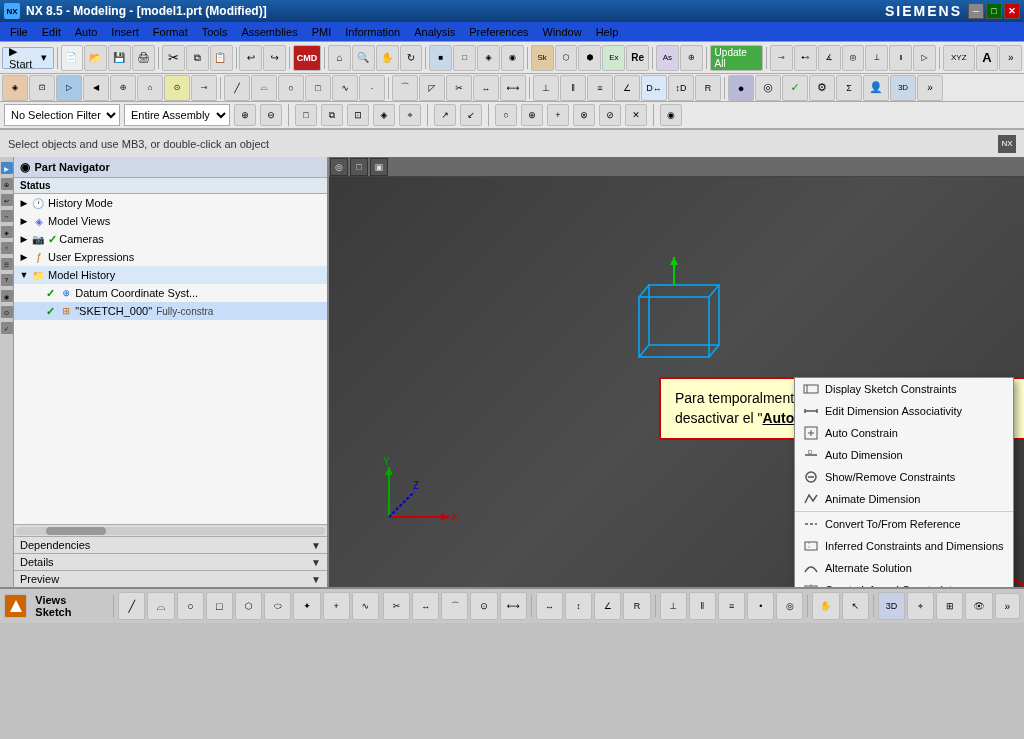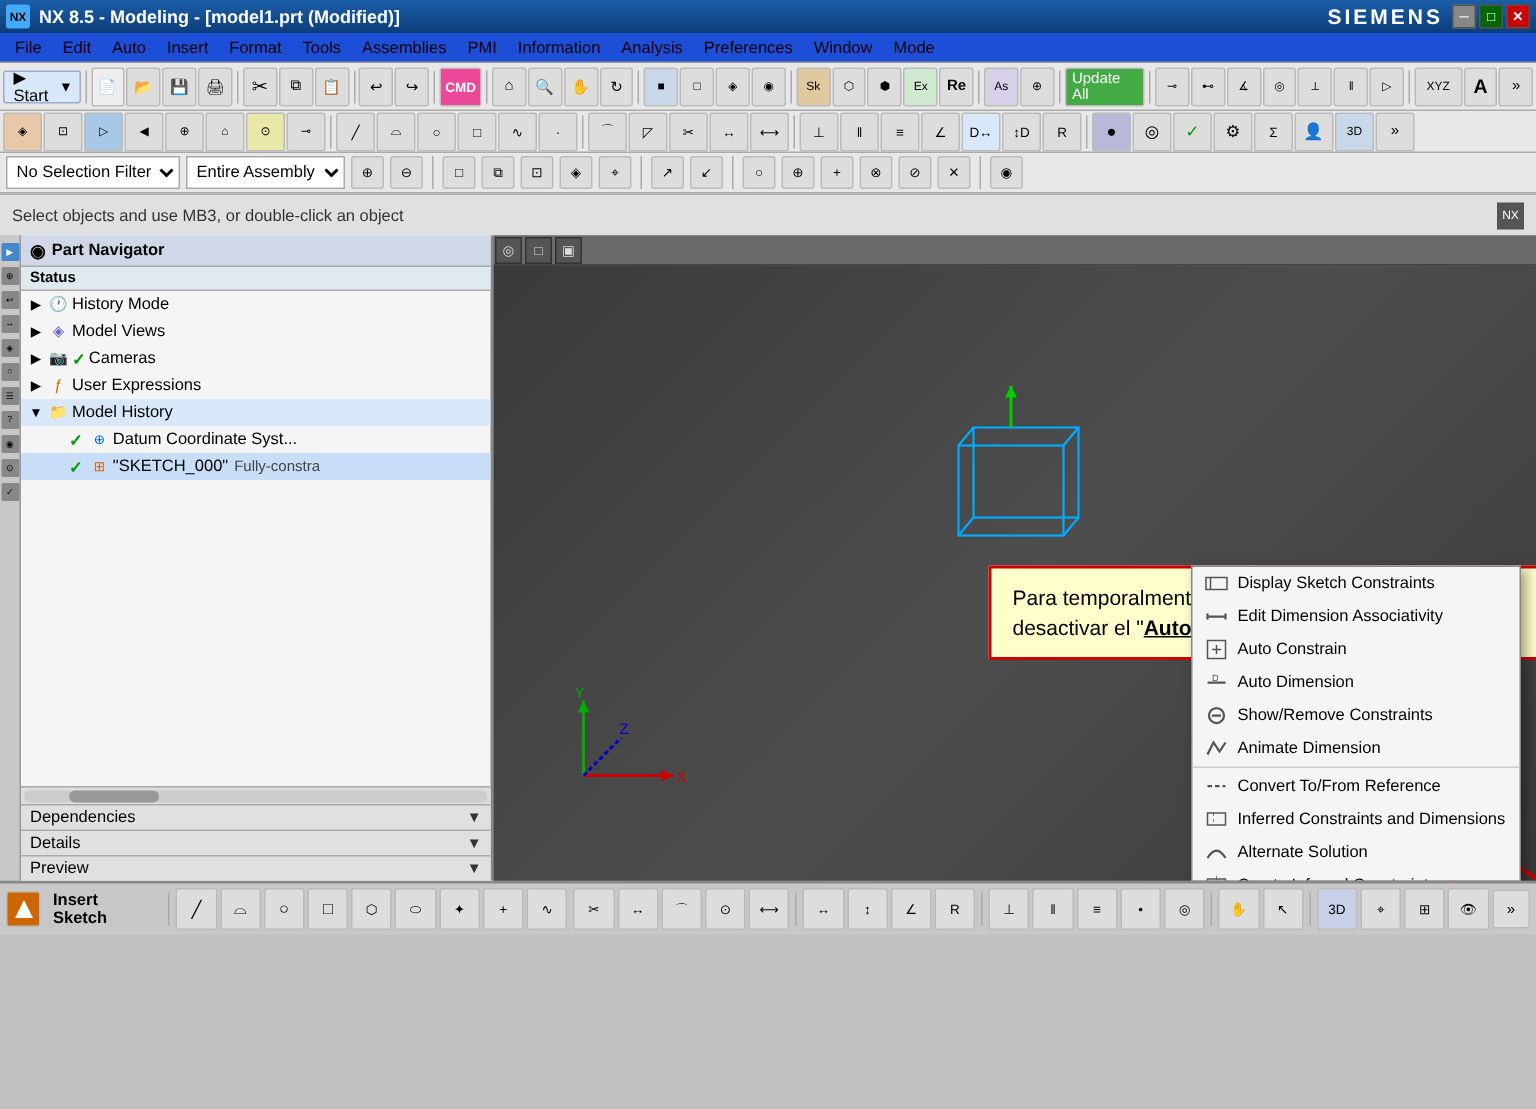--- a/index.html
+++ b/index.html
@@ -236,21 +236,21 @@
     #viewport-header {
       height: 20px;
       background: #6a6a6a;
       display: flex;
       align-items: center;
       border-bottom: 1px solid #444;
     }
     .vp-btn { width: 18px; height: 18px; background: #555; border: 1px solid #333; display: flex; align-items: center; justify-content: center; font-size: 9px; color: #ddd; cursor: pointer; margin: 0 1px; }
 
     
-    .tb-icon-blue { background: #ec4899; color: white; font-weight: bold; }
+    .tb-icon-blue { background: #b91c1c; color: white; font-weight: bold; }
     .tb-icon-green { background: #44aa44; color: white; }
 
     
     select.small-sel { font-size: 11px; height: 22px; border: 1px solid #aaa; background: white; padding: 0 2px; }
 
     
     .chk { color: #090; font-weight: bold; }
 
     
     .ico-folder { color: #dd9900; }
@@ -279,21 +279,21 @@
   <div class="menu-item">Auto</div>
   <div class="menu-item">Insert</div>
   <div class="menu-item">Format</div>
   <div class="menu-item">Tools</div>
   <div class="menu-item">Assemblies</div>
   <div class="menu-item">PMI</div>
   <div class="menu-item">Information</div>
   <div class="menu-item">Analysis</div>
   <div class="menu-item">Preferences</div>
   <div class="menu-item">Window</div>
-  <div class="menu-item">Mode</div>
+  <div class="menu-item">Help</div>
 </div>
 
 <div class="toolbar-row" style="height:32px;">
   <div class="tb-label">
     <span>▶ Start</span>
     <span>▾</span>
   </div>
   <div class="tb-sep"></div>
 
   <div class="tb-btn" style="background:#eee;">📄</div>
@@ -679,21 +679,21 @@
   </div>
 
 </div>
 
 <div id="bottom-toolbar">
   <div class="bt-btn" style="background:#cc6600; width:24px; height:24px;">
     <svg width="16" height="16">
         <polygon points="8,2 14,14 2,14" fill="white"></polygon>
       </svg>
   </div>
-  <span style="font-size:11px; font-weight:bold; cursor:pointer; padding: 0 6px;">Insert Sketch</span>
+  <span style="font-size:11px; font-weight:bold; cursor:pointer; padding: 0 6px;">Views Sketch</span>
   <div class="tb-sep"></div>
 
   <div class="bt-btn">╱</div>
   <div class="bt-btn" style="font-size:11px;">⌓</div>
   <div class="bt-btn" style="font-size:11px;">○</div>
   <div class="bt-btn">□</div>
   <div class="bt-btn" style="font-size:9px;">⬡</div>
   <div class="bt-btn" style="font-size:9px;">⬭</div>
   <div class="bt-btn" style="font-size:9px;">✦</div>
   <div class="bt-btn" style="font-size:9px;">+</div>

